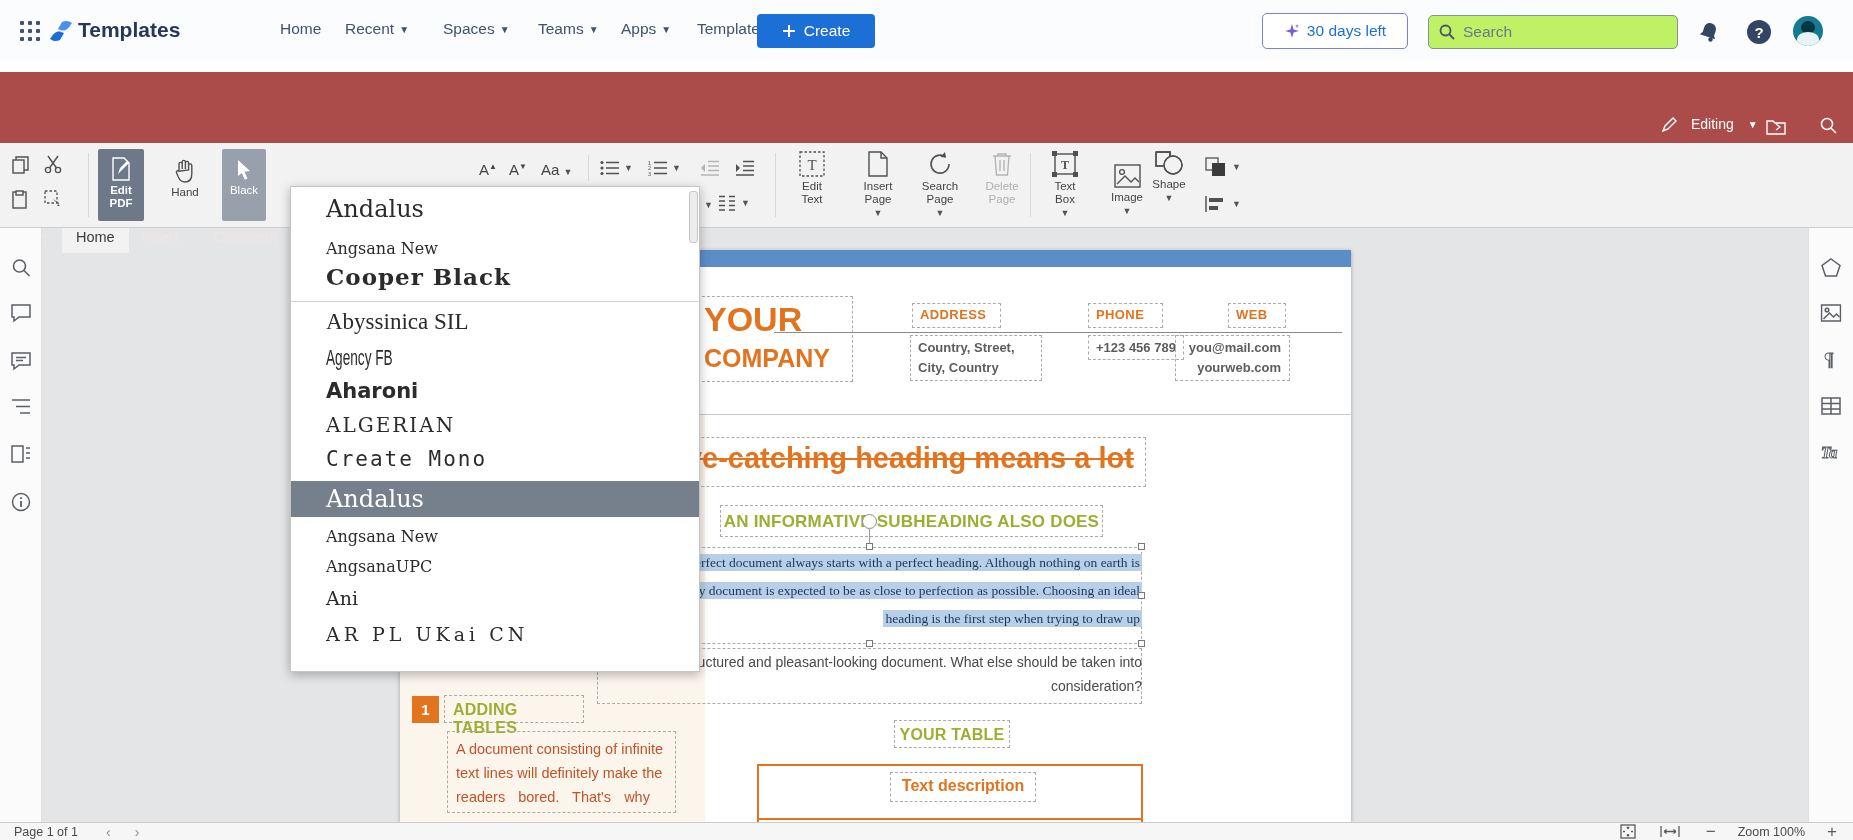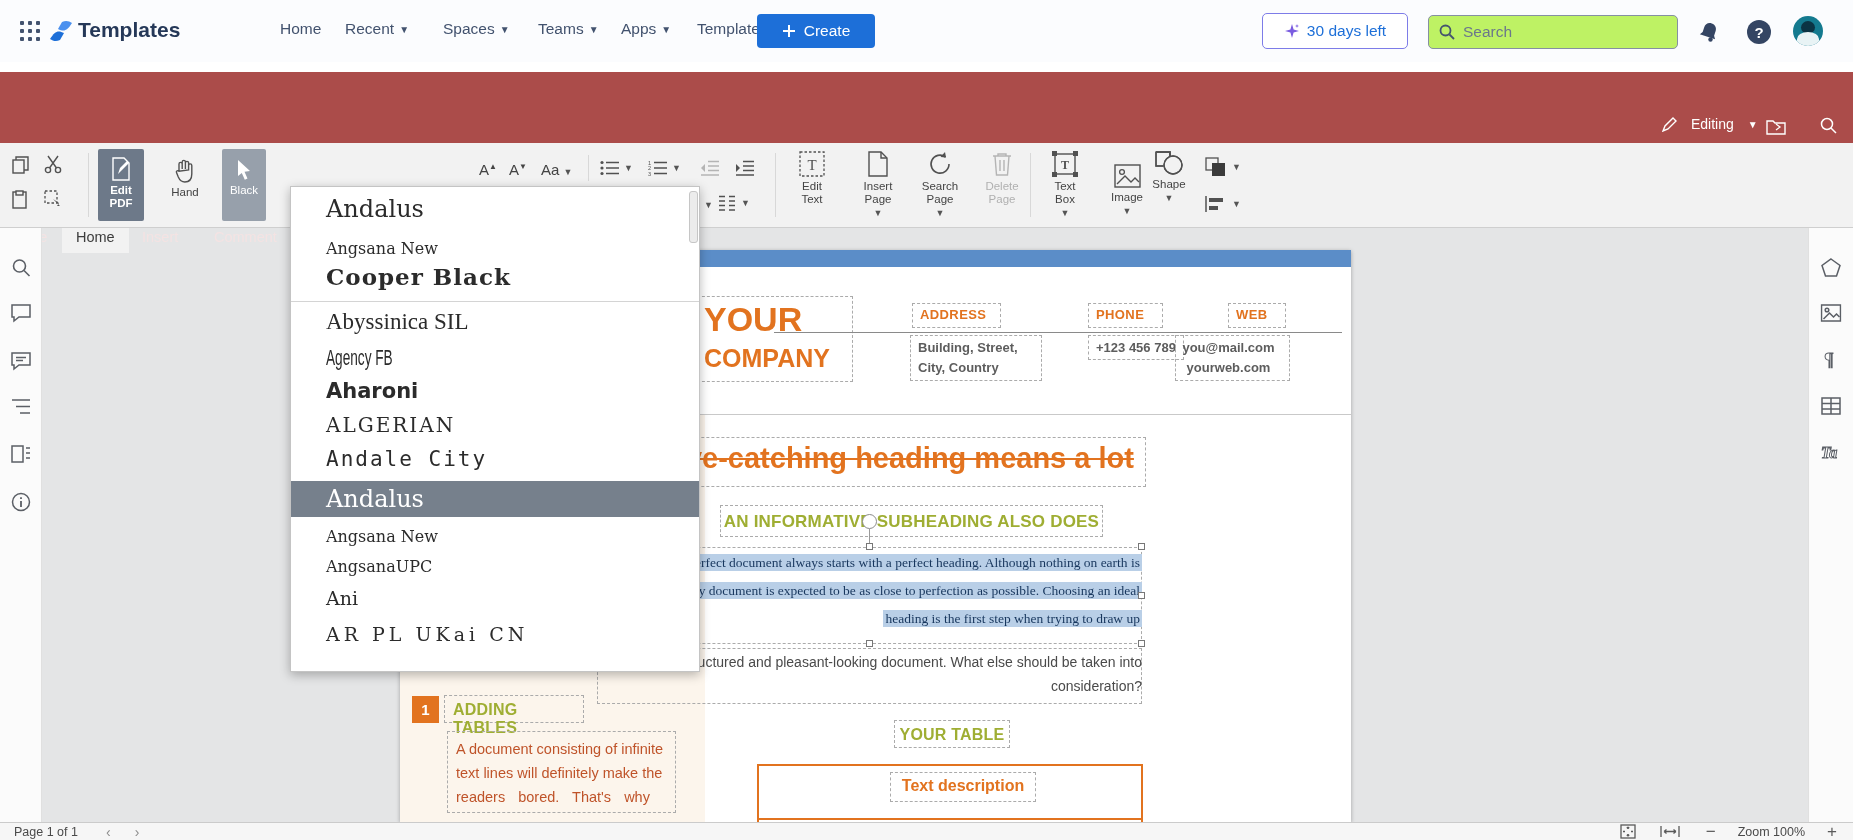--- a/index.html
+++ b/index.html
@@ -547,25 +547,25 @@
     <div class="abs dashed" style="left:297px;top:46px;width:156px;height:86px;">
       <div class="orange" style="padding:0 0 0 6px;font-size:34px;font-weight:700;line-height:44px;">YOUR</div>
       <div class="orange" style="padding-left:6px;font-size:25px;font-weight:700;line-height:34px;">COMPANY</div>
     </div>
 
     <div class="abs" style="left:374px;top:82px;width:568px;height:1px;background:#8a8a8a;"></div>
     <div class="abs dashed contact-label" style="left:512px;top:53px;width:89px;height:25px;padding:3px 0 0 7px;">ADDRESS</div>
     <div class="abs dashed contact-label" style="left:688px;top:53px;width:75px;height:25px;padding:3px 0 0 7px;">PHONE</div>
     <div class="abs dashed contact-label" style="left:828px;top:53px;width:58px;height:25px;padding:3px 0 0 7px;">WEB</div>
     <div class="abs dashed contact-val" style="left:510px;top:85px;width:132px;height:46px;padding:2px 0 0 7px;">
-      <div>Building, Street,</div>
+      <div>Country, Street,</div>
         <div>City, Country</div>
     </div>
     <div class="abs dashed contact-val" style="left:688px;top:85px;width:96px;height:25px;padding:2px 0 0 7px;">+123 456 789</div>
-    <div class="abs dashed contact-val" style="left:775px;top:85px;width:115px;height:46px;padding:2px 8px 0 0;text-align:center;">
+    <div class="abs dashed contact-val" style="left:775px;top:85px;width:115px;height:46px;padding:2px 8px 0 0;text-align:right;">
       <div>you@mail.com</div>
         <div>yourweb.com</div>
     </div>
 
     <div class="abs dashed doc-h1" style="left:211px;top:187px;width:535px;height:50px;padding-top:4px;">An eye-catching heading means a lot</div>
 
     <div class="abs dashed doc-h2" style="left:320px;top:255px;width:383px;height:32px;padding-top:6px;">AN INFORMATIVE SUBHEADING ALSO DOES</div>
 
     <div class="abs" style="left:462px;top:264px;width:15px;height:15px;border:1px solid #8a8a8a;border-radius:50%;background:#fff;cursor:grab;"></div>
     <div class="abs" style="left:469px;top:279px;width:1px;height:18px;background:#9a9a9a;"></div>
@@ -604,21 +604,21 @@
 
   <div class="abs fontdd">
     <div class="fd-item f-andalus" style="top:8px;">Andalus</div>
     <div class="fd-item f-angsana" style="top:52px;">Angsana New</div>
     <div class="fd-item f-cooper" style="top:76px;">Cooper Black</div>
     <div class="fd-div" style="top:114px;"></div>
     <div class="fd-item f-abyss" style="top:122px;">Abyssinica SIL</div>
     <div class="fd-item" style="top:158px;"><span class="f-agency">Agency FB</span></div>
     <div class="fd-item f-aharoni" style="top:192px;">Aharoni</div>
     <div class="fd-item f-algerian" style="top:226px;">ALGERIAN</div>
-    <div class="fd-item f-andale" style="top:260px;">Andale City</div>
+    <div class="fd-item f-andale" style="top:260px;">Create Mono</div>
     <div class="fd-item fd-sel f-andalus" style="top:294px;height:36px;">Andalus</div>
     <div class="fd-item f-angsana" style="top:340px;">Angsana New</div>
     <div class="fd-item f-angsana" style="top:370px;">AngsanaUPC</div>
     <div class="fd-item f-ani" style="top:400px;">Ani</div>
     <div class="fd-item f-arpl" style="top:436px;">AR PL UKai CN</div>
     <div class="fd-scroll"></div>
   </div>
 
   <div class="abs statusbar">
     <span style="margin-left:14px;">Page 1 of 1</span>

